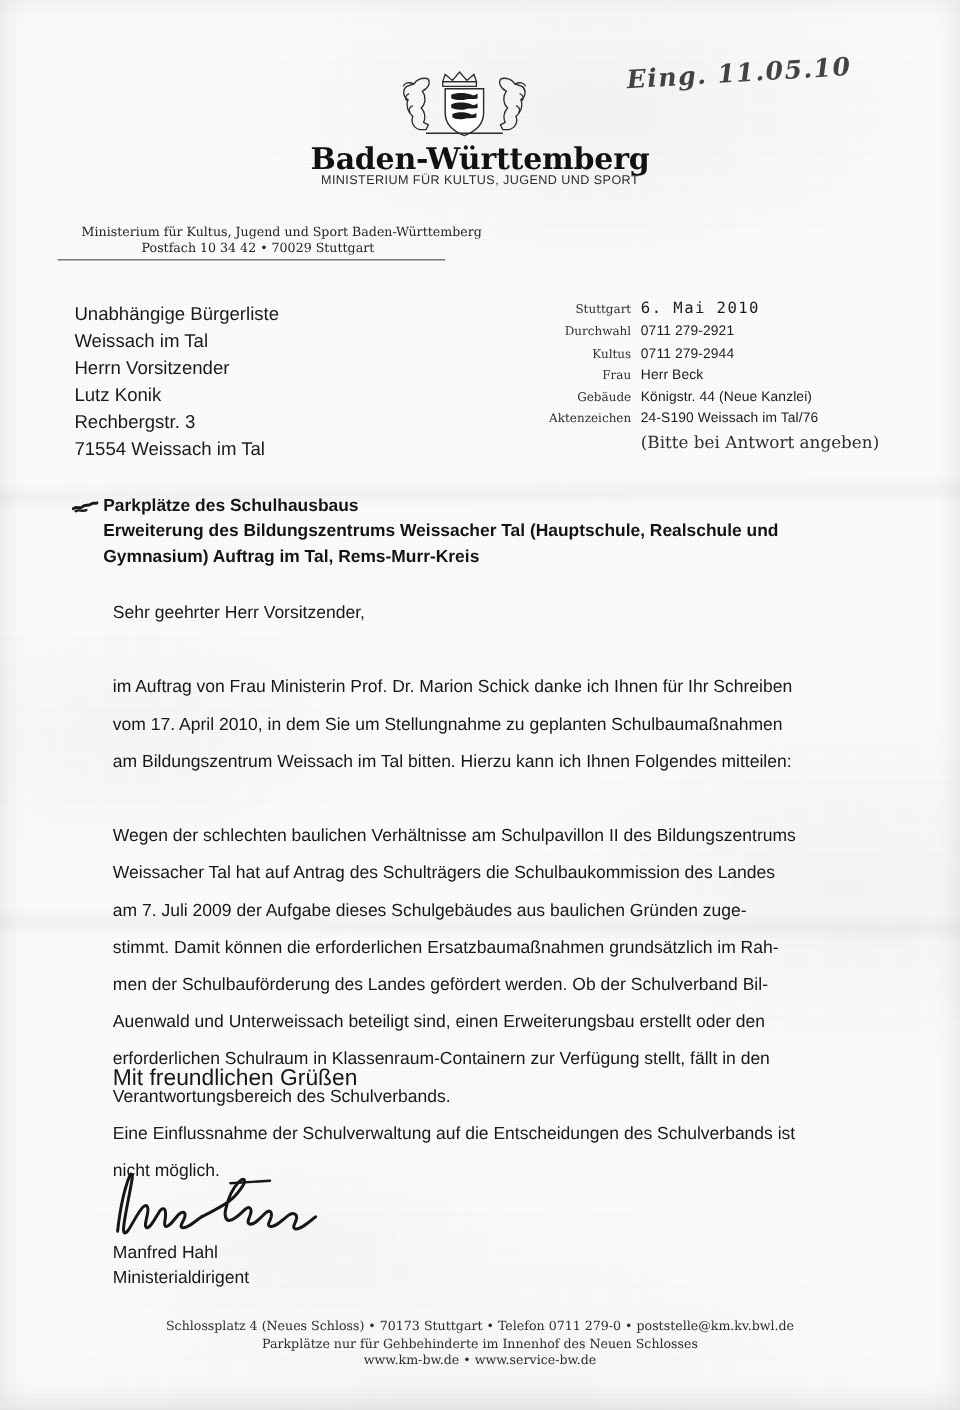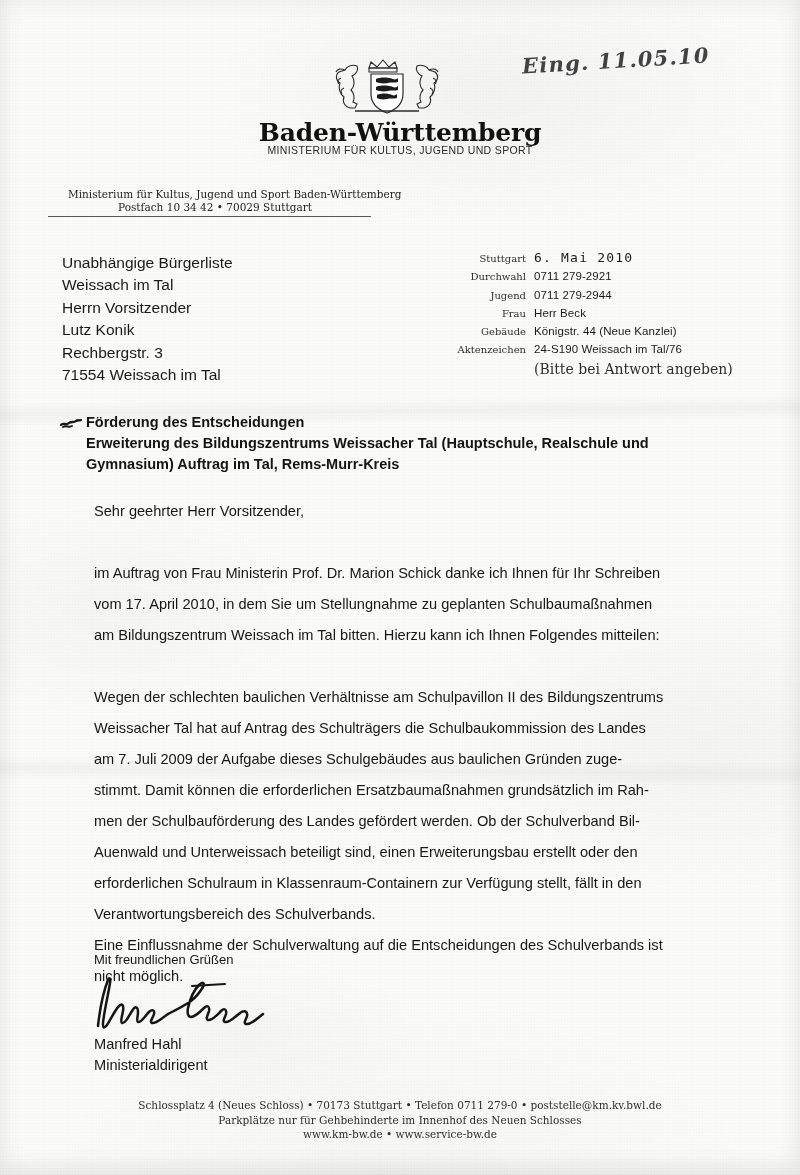--- a/index.html
+++ b/index.html
@@ -180,22 +180,22 @@
     line-height: 31px;
     color: #171717;
   }
   .body p { margin: 0; }
   .body .line { white-space: nowrap; }
   .gap { height: 31px; }
 
   
   .sig-greeting {
     position: absolute;
-    left: 94px; top: 952px;
-    font-size: 13px;
+    left: 94px; top: 888px;
+    font-size: 19px;
     color: #171717;
   }
   .signature {
     position: absolute;
     left: 92px; top: 968px;
     width: 230px; height: 66px;
   }
   .sig-name {
     position: absolute;
     left: 94px; top: 1034px;
@@ -284,21 +284,21 @@
   <div class="meta">
     <div class="meta-row">
       <div class="meta-label">Stuttgart</div>
       <div class="meta-value date">6. Mai 2010</div>
     </div>
     <div class="meta-row">
       <div class="meta-label">Durchwahl</div>
       <div class="meta-value">0711 279-2921</div>
     </div>
     <div class="meta-row">
-      <div class="meta-label">Jugend</div>
+      <div class="meta-label">Kultus</div>
       <div class="meta-value">0711 279-2944</div>
     </div>
     <div class="meta-row">
       <div class="meta-label">Frau</div>
       <div class="meta-value">Herr Beck</div>
     </div>
     <div class="meta-row">
       <div class="meta-label">Gebäude</div>
       <div class="meta-value">Königstr. 44 (Neue Kanzlei)</div>
     </div>
@@ -309,21 +309,21 @@
     <div class="meta-note">(Bitte bei Antwort angeben)</div>
   </div>
 
   <div class="subject">
     <div class="subject-mark">
       <svg viewBox="0 0 22 13" width="22" height="13" aria-hidden="true">
         <path d="M1 8 C4 5 6 9 9 6 C11 4 14 6 16 4 C18 2.5 20 4 21 3" stroke="#1a1a1a" stroke-width="2.4" fill="none" stroke-linecap="round"></path>
         <path d="M3 10 C6 8 9 11 12 9" stroke="#1a1a1a" stroke-width="2" fill="none" stroke-linecap="round"></path>
       </svg>
     </div>
-    <div class="subject-line">Förderung des Entscheidungen</div>
+    <div class="subject-line">Parkplätze des Schulhausbaus</div>
     <div class="subject-line">Erweiterung des Bildungszentrums Weissacher Tal (Hauptschule, Realschule und</div>
     <div class="subject-line">Gymnasium) Auftrag im Tal, Rems-Murr-Kreis</div>
   </div>
 
   <div class="body">
     <p class="line">Sehr geehrter Herr Vorsitzender,</p>
     <div class="gap"></div>
 
     <p class="line">im Auftrag von Frau Ministerin Prof. Dr. Marion Schick danke ich Ihnen für Ihr Schreiben</p>
     <p class="line">vom 17. April 2010, in dem Sie um Stellungnahme zu geplanten Schulbaumaßnahmen</p>

